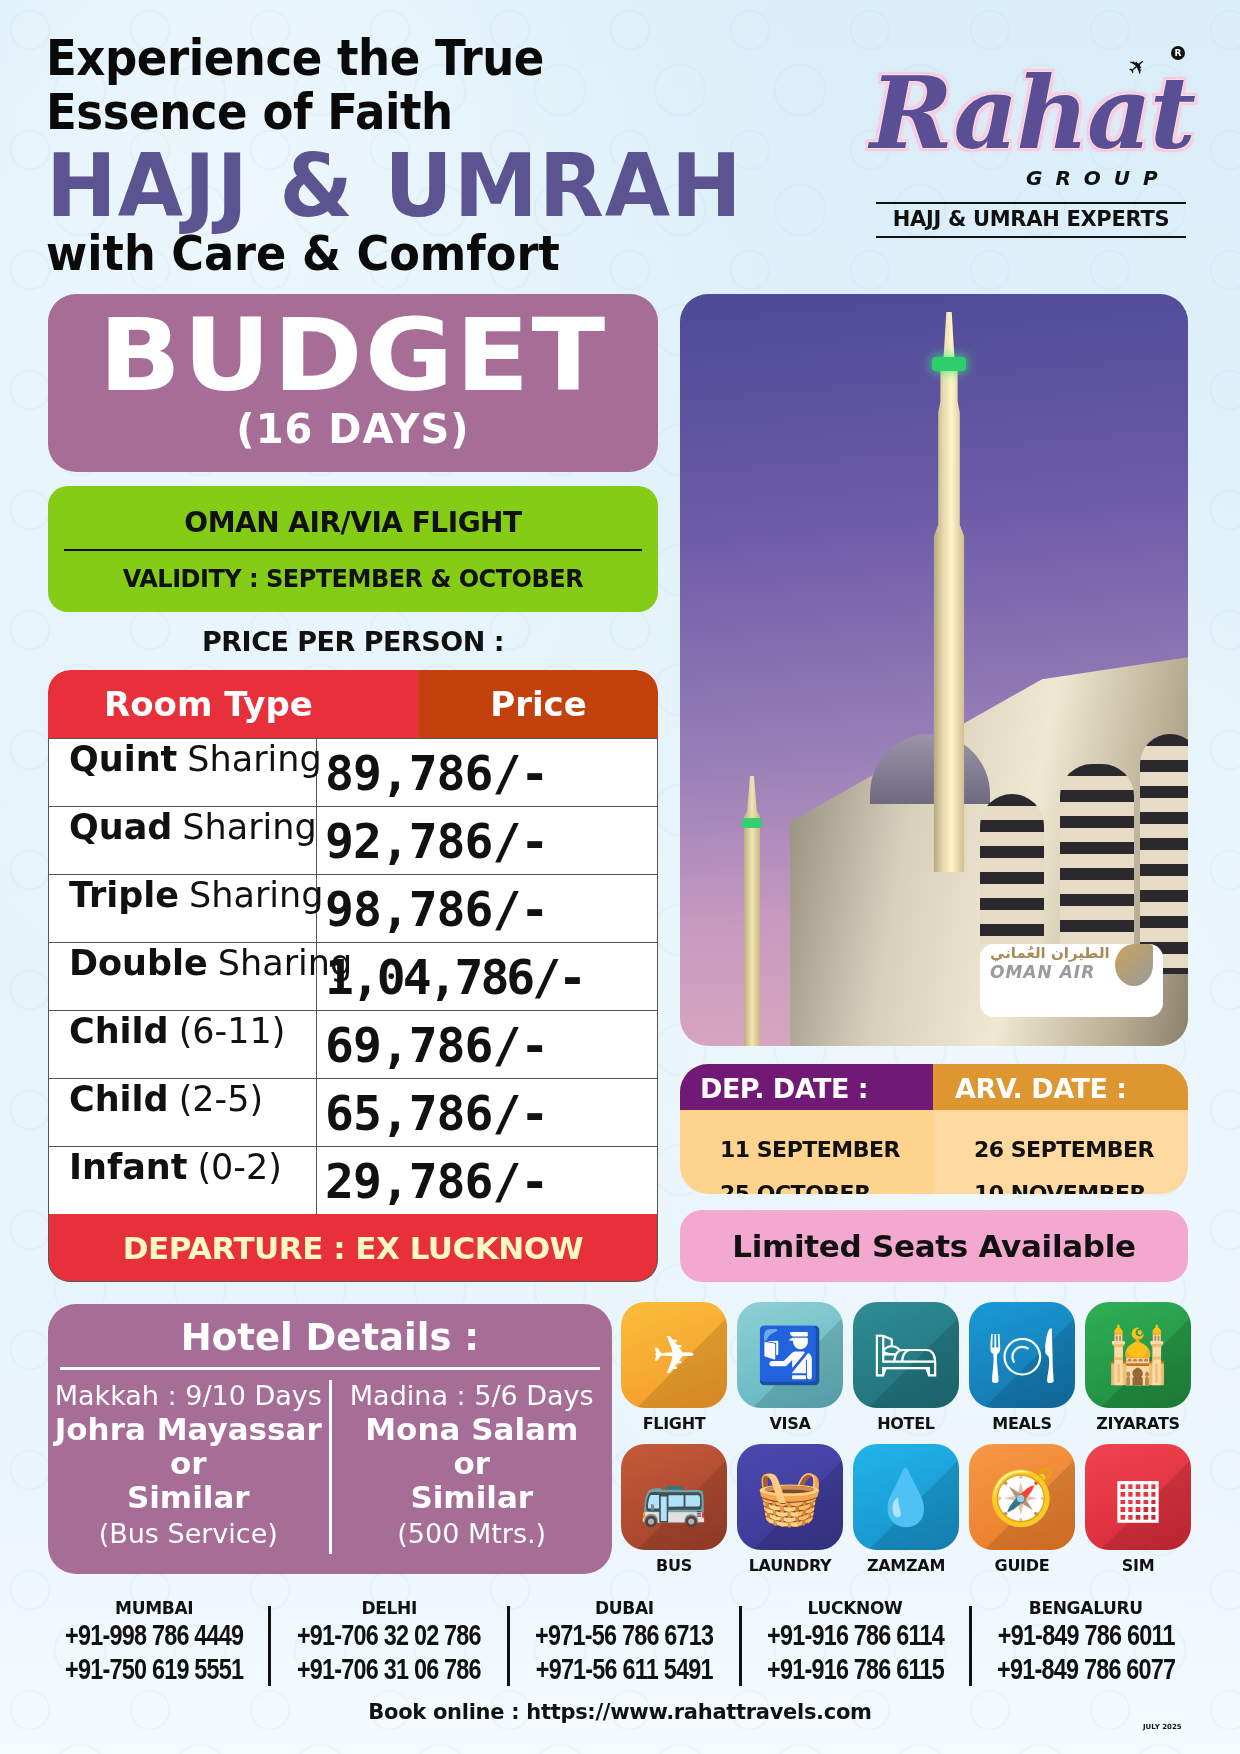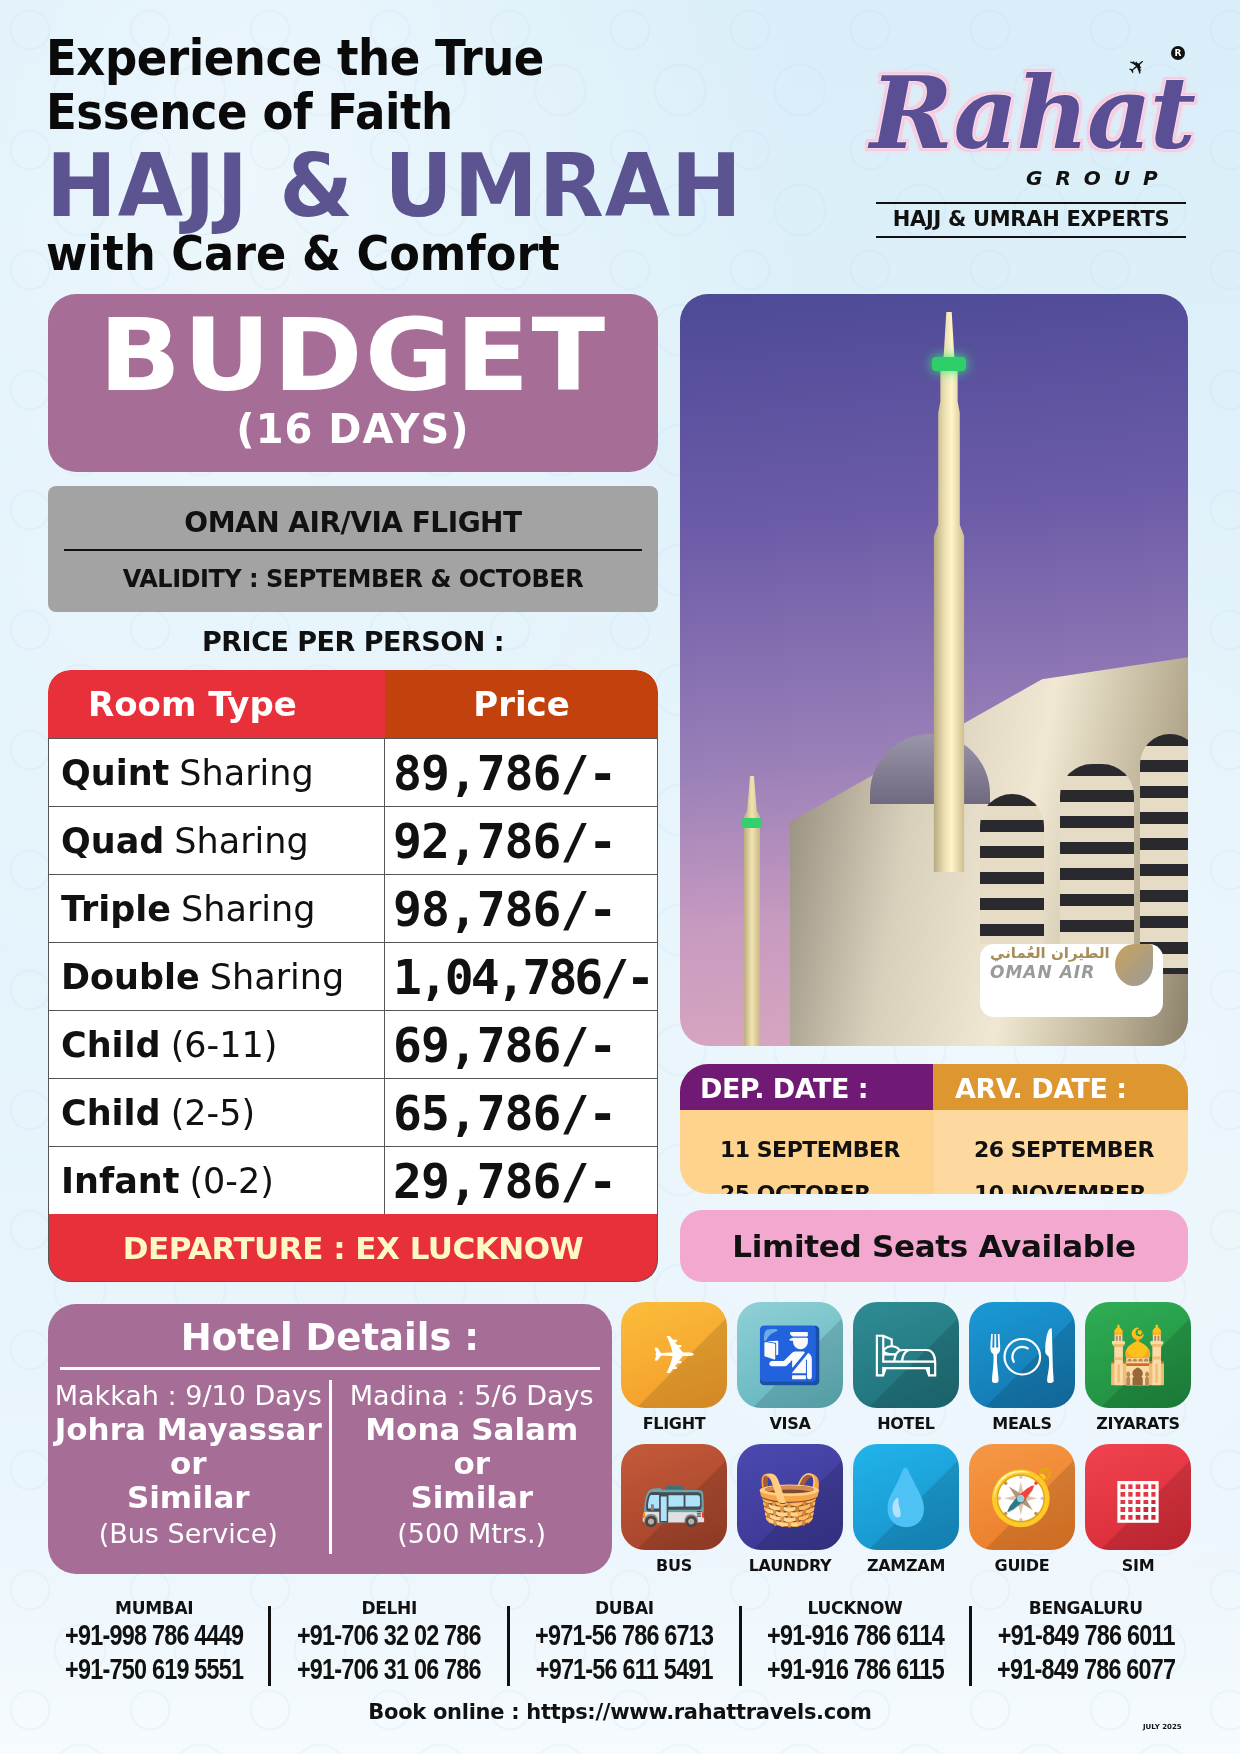--- a/index.html
+++ b/index.html
@@ -25,33 +25,33 @@
 .logo .group{position:absolute;left:160px;top:126px;font-weight:bold;font-style:italic;font-size:20px;letter-spacing:13px;color:#111}
 .logo .rule{position:absolute;left:10px;width:310px;height:2px;background:#111}
 .logo .experts{position:absolute;left:10px;top:167px;width:310px;text-align:center;font-weight:bold;font-size:21px;color:#111;letter-spacing:-.3px}
 .logo .reg{position:absolute;left:305px;top:6px;width:14px;height:14px;border-radius:50%;background:#111;color:#fff;font-size:9px;text-align:center;line-height:14px;font-weight:bold}
 .logo .plane{position:absolute;left:262px;top:14px;font-size:22px;color:#111;transform:rotate(-40deg)}
 
 .budget{left:48px;top:294px;width:610px;height:178px;background:#a66d97;border-radius:28px;color:#fff;text-align:center}
 .budget .big{font-weight:bold;font-size:100px;line-height:100px;margin-top:12px;letter-spacing:2px;transform:scaleX(1.08)}
 .budget .days{font-weight:bold;font-size:40px;line-height:46px;letter-spacing:1px}
 
-.flight{left:48px;top:486px;width:610px;height:126px;background:#a3a3a3;border-radius:8px;text-align:center}
+.flight{left:48px;top:486px;width:610px;height:126px;background:#84cc16;border-radius:20px;text-align:center}
 .flight .t1{font-weight:bold;font-size:28px;margin-top:20px;letter-spacing:-.5px}
 .flight .rule{margin:10px 16px 0;height:2px;background:#111}
 .flight .t2{font-weight:bold;font-size:24px;margin-top:14px;letter-spacing:-.5px}
 .ppp{left:48px;top:626px;width:610px;text-align:center;font-weight:bold;font-size:27px;letter-spacing:-.5px}
 
 .ptable{left:48px;top:670px;width:610px;border-collapse:collapse;background:#fff;border-radius:22px 22px 0 0;overflow:hidden}
 .ptable .hdr{display:flex;height:68px}
 .ptable .hdr div{display:flex;align-items:center;justify-content:center;color:#fff;font-weight:bold;font-size:34px}
-.ptable .hdr .c1{width:337px;background:#e8303a;border-radius:22px 0 0 0;justify-content:flex-start;padding-left:40px}
+.ptable .hdr .c1{width:371px;background:#e8303a;border-radius:22px 0 0 0;justify-content:flex-start;padding-left:56px}
 .ptable .hdr .c2{flex:1;background:#c2410c;border-radius:0 22px 0 0}
 .ptable .row{display:flex;height:68px;border-top:1.5px solid #555}
-.ptable .row .c1{width:337px;border-right:1.5px solid #555;border-left:1.5px solid #555;display:flex;align-items:center;padding-left:12px;font-size:35px}
+.ptable .row .c1{width:269px;border-right:1.5px solid #555;border-left:1.5px solid #555;display:flex;padding-left:20px;font-size:35px}
 .ptable .row .c1 b{margin-right:10px}
 .ptable .row .c2{flex:1;border-right:1.5px solid #555;display:flex;align-items:center;padding-left:8px;font-family:"DejaVu Sans Mono",monospace;font-weight:bold;font-size:48px;letter-spacing:-1px}
 .dep{left:48px;top:1214px;width:610px;height:68px;background:#e8303a;border-radius:0 0 22px 22px;color:#fef9c3;text-align:center;font-weight:bold;font-size:31px;line-height:68px;letter-spacing:-.5px;border:1.5px solid #555;border-top:none}
 
 .photo{left:680px;top:294px;width:508px;height:752px;border-radius:28px;overflow:hidden;
  background:linear-gradient(175deg,#4d4a96 0%,#6c5ba8 30%,#9a80b8 60%,#c79ac0 80%,#dba8be 100%)}
 .photo .minaret{position:absolute;left:242px;top:18px;width:54px;height:560px;background:linear-gradient(90deg,#7a6a4a,#e8dcae 40%,#fff4c8 55%,#a08a5a);clip-path:polygon(45% 0,55% 0,60% 8%,66% 10%,66% 16%,70% 18%,70% 38%,78% 40%,78% 100%,22% 100%,22% 40%,30% 38%,30% 18%,34% 16%,34% 10%,40% 8%)}
 .photo .green{position:absolute;left:252px;top:63px;width:34px;height:14px;background:#2ecf6a;border-radius:4px;box-shadow:0 0 12px #39f07a}
 .photo .minaret2{position:absolute;left:52px;top:482px;width:40px;height:290px;background:linear-gradient(90deg,#6a5a3a,#f2e4b0 50%,#8a7448);clip-path:polygon(45% 0,55% 0,62% 12%,70% 14%,70% 100%,30% 100%,30% 14%,38% 12%)}
 .photo .green2{position:absolute;left:62px;top:524px;width:20px;height:10px;background:#33d070;border-radius:3px}

